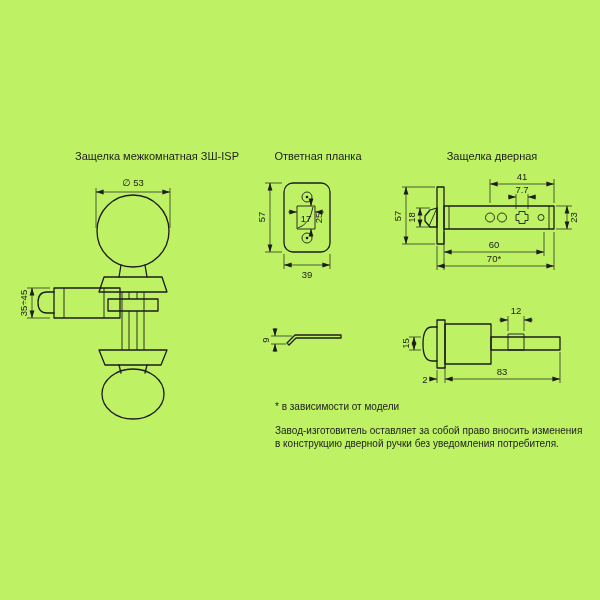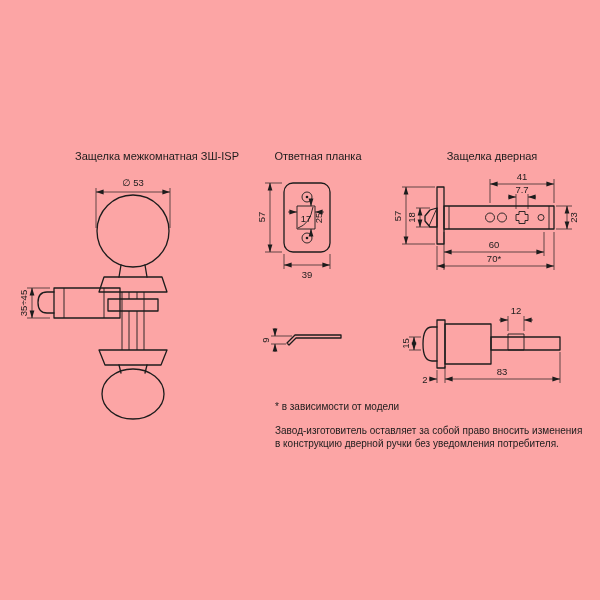--- a/index.html
+++ b/index.html
@@ -1,16 +1,16 @@
 <!DOCTYPE html>
 <html><head>
 <meta charset="utf-8">
 <style>
   html,body{margin:0;padding:0;background:#fff;}
-  .stage{position:relative;width:600px;height:600px;background:#fca5a5;overflow:hidden;}
+  .stage{position:relative;width:600px;height:600px;background:#bef264;overflow:hidden;}
   .ttl{font-family:"Liberation Sans",sans-serif;font-size:11px;fill:#1c1c1c;}
   .dimt{font-family:"Liberation Sans",sans-serif;font-size:9.5px;fill:#1c1c1c;}
   .note{font-family:"Liberation Sans",sans-serif;font-size:10px;fill:#1c1c1c;}
   .ol{stroke:#1c1c1c;stroke-width:1.3;fill:none;stroke-linejoin:round;stroke-linecap:round;}
   .ol2{stroke:#1c1c1c;stroke-width:0.9;fill:none;stroke-linejoin:round;}
   .olf{fill:#1c1c1c;stroke:none;}
   .ext{stroke:#1c1c1c;stroke-width:0.7;fill:none;}
   .dim{stroke:#1c1c1c;stroke-width:0.7;fill:none;}
 </style>
 </head>

